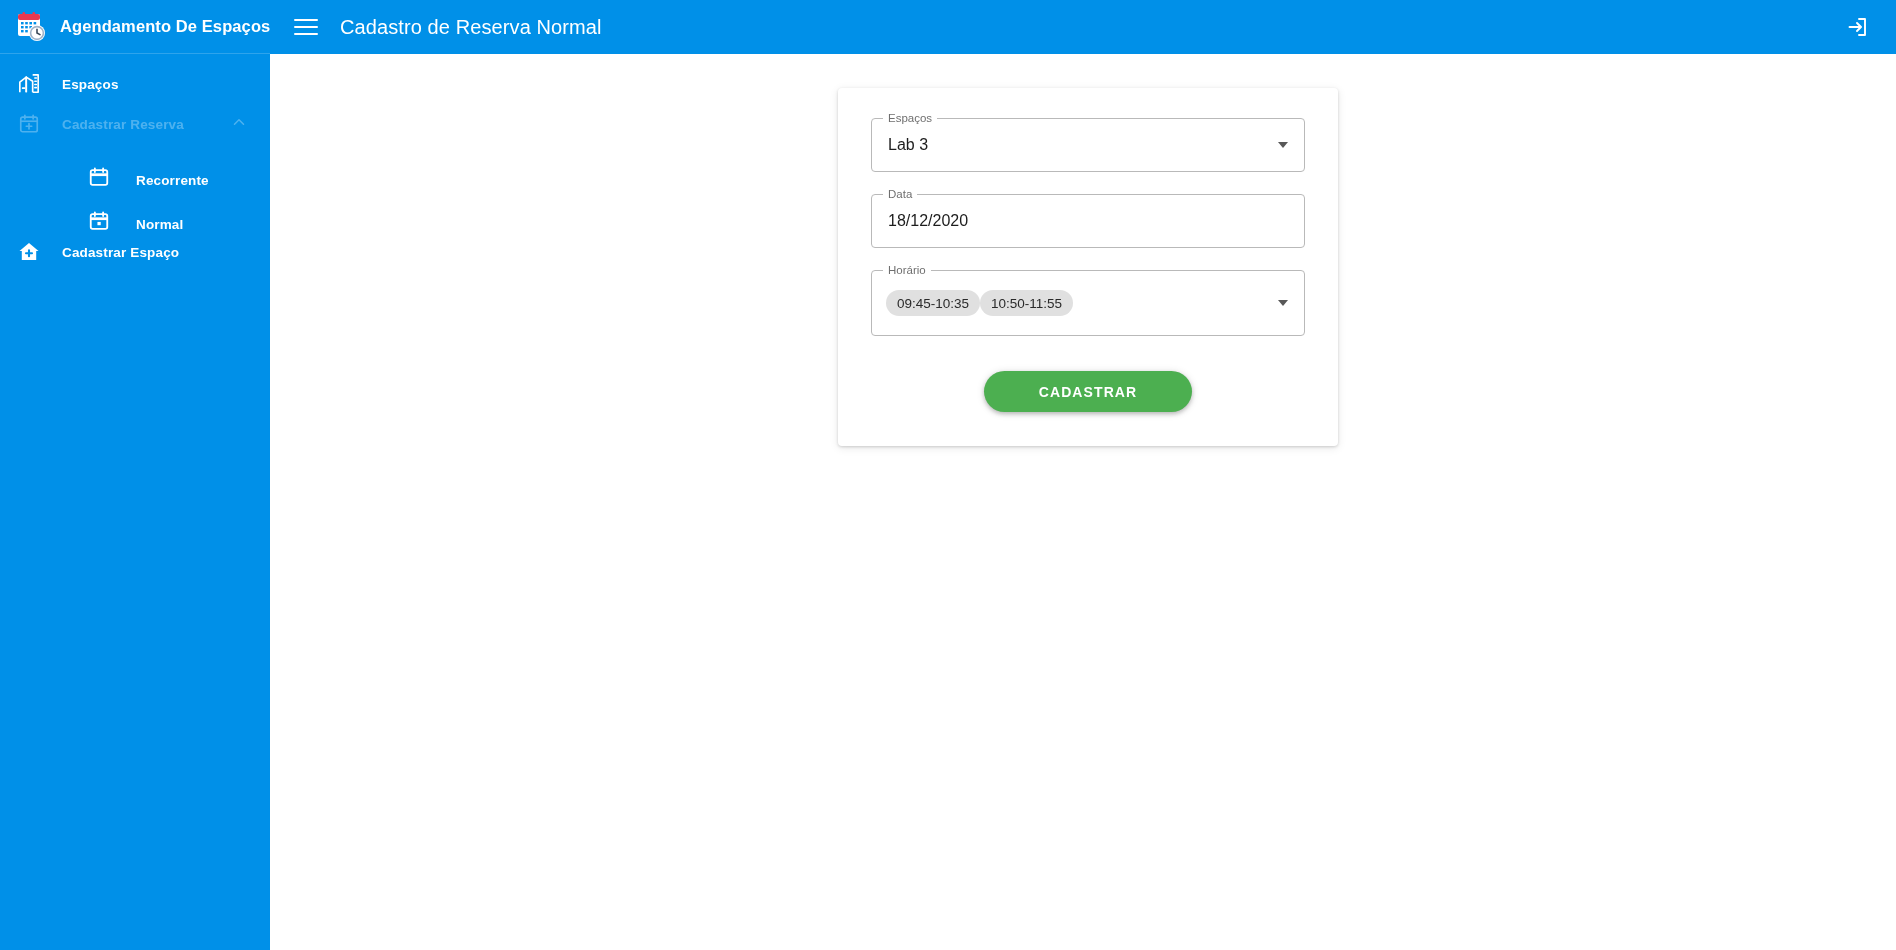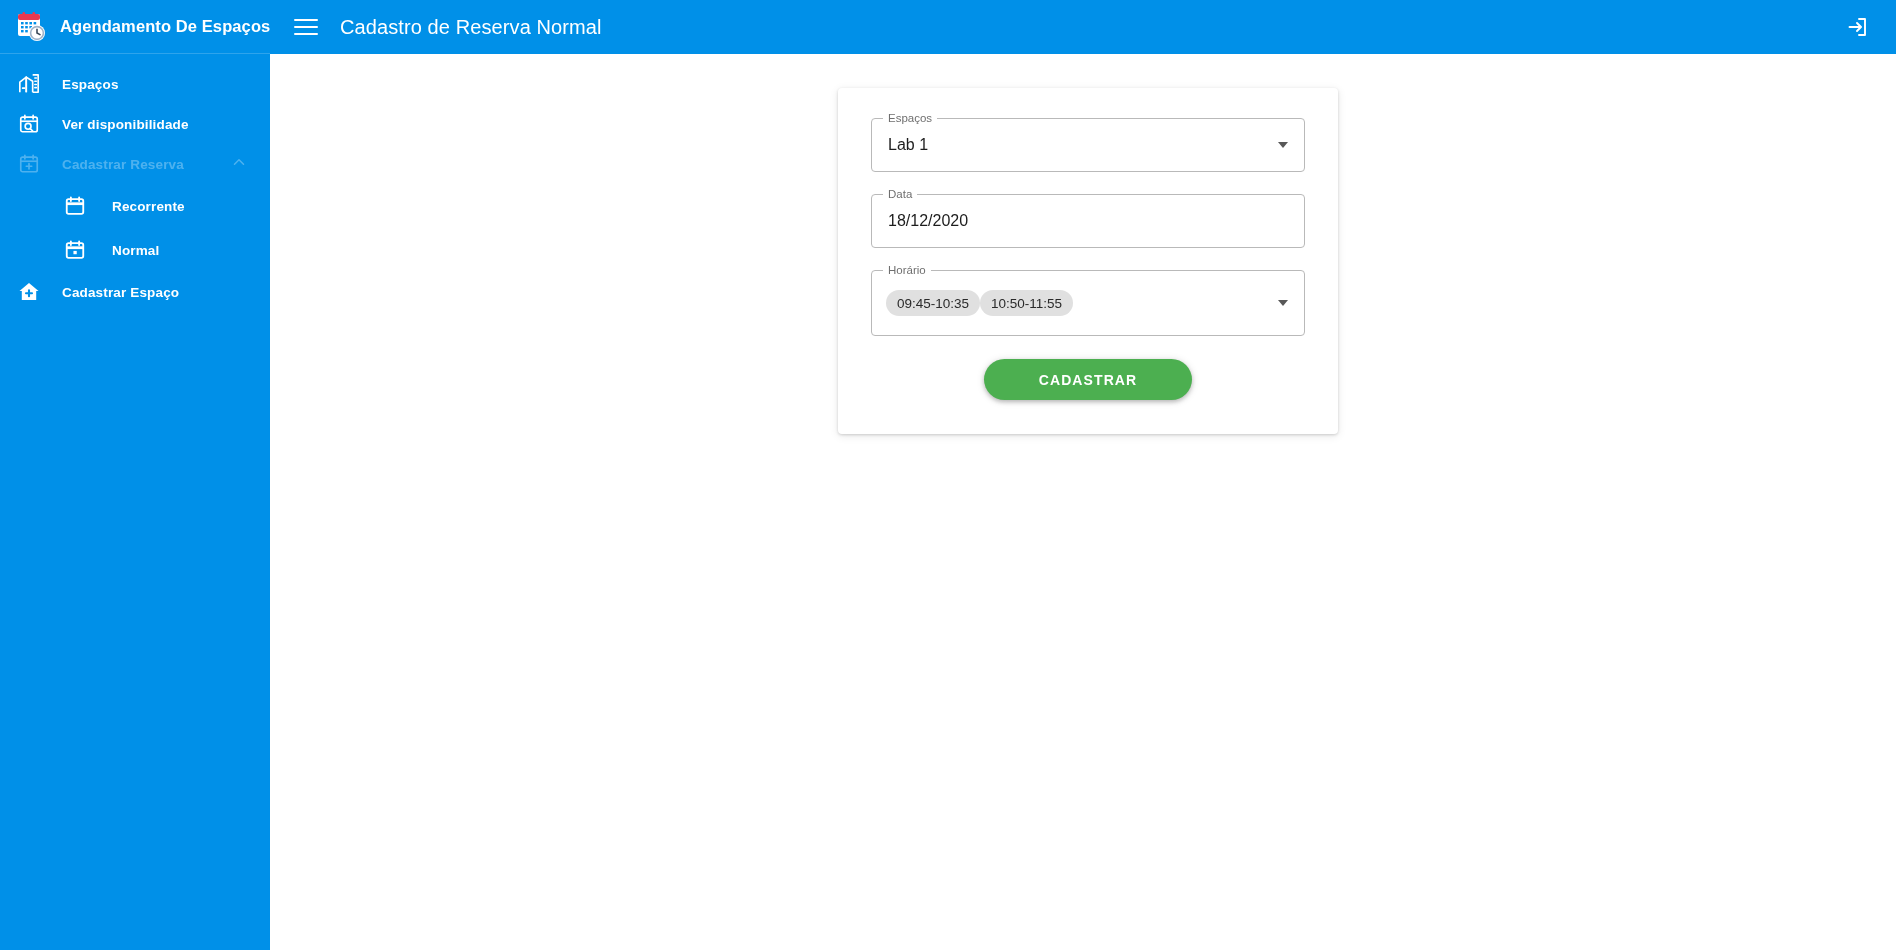--- a/index.html
+++ b/index.html
@@ -52,21 +52,21 @@
   }
   .nav-icon svg { display:block; }
   .nav-label {
     font-size: 13.5px;
     font-weight: 700;
     letter-spacing: .15px;
     white-space: nowrap;
   }
   .nav-item.group { opacity: .30; justify-content: flex-start; position: relative; padding-right: 14px; }
   .nav-item.group .chev { position: absolute; right: 22px; top: 50%; transform: translateY(-50%); }
-  .nav-item.sub { padding-left: 60px; height: 44px; }
+  .nav-item.sub { padding-left: 84px; height: 44px; align-items: flex-end; }
   .nav-item.sub .nav-icon { margin-right: 22px; }
   .nav-item.sub .nav-label { font-weight: 700; font-size: 13.5px; }
 
   
   .topbar {
     position: absolute; left: 270px; top: 0;
     width: 1626px; height: 54px;
     background: #0090e8;
     display: flex; align-items: center;
     z-index: 2;
@@ -159,21 +159,21 @@
     background: #e0e0e0;
     color: #2a2a2a;
     border-radius: 16px;
     height: 26px;
     display:flex; align-items:center;
     padding: 0 11px;
     font-size: 13.5px;
     white-space: nowrap;
   }
 
-  .submit-row { display: flex; justify-content: center; margin-top: 23px; }
+  .submit-row { display: flex; justify-content: center; margin-top: 35px; }
   .submit-btn {
     background: #4caf50;
     color: #ffffff;
     border: none;
     border-radius: 22px;
     height: 41px;
     width: 208px;
     font-size: 14px;
     font-weight: 600;
     letter-spacing: 1.1px;
@@ -224,32 +224,20 @@
             <path d="M2 21V10l7-5.5V21" stroke-linejoin="round"></path>
             <path d="M9 21V4.5L16 9v12" stroke-linejoin="round"></path>
             <path d="M16 21h6V2h-6" stroke-linejoin="round"></path>
             <path d="M18.4 5.5h1.6M18.4 9h1.6M18.4 12.5h1.6M18.4 16h1.6" stroke-linecap="round"></path>
             <path d="M5 16.5h2.2" stroke-linecap="round"></path>
           </svg>
         </span>
         <span class="nav-label">Espaços</span>
       </div>
 
-      <div class="nav-item">
-        <span class="nav-icon">
-          <svg width="22" height="22" viewBox="0 0 24 24" fill="none" stroke="#ffffff" stroke-width="1.8">
-            <rect x="3" y="4.5" width="18" height="16" rx="2"></rect>
-            <path d="M3 9h18"></path>
-            <path d="M7.5 2.5v4M16.5 2.5v4" stroke-linecap="round"></path>
-            <circle cx="11" cy="14.5" r="3.2"></circle>
-            <path d="M13.4 17l2.6 2.6" stroke-linecap="round"></path>
-          </svg>
-        </span>
-        <span class="nav-label">Ver disponibilidade</span>
-      </div>
 
       <div class="nav-item group">
         <span class="nav-icon">
           <svg width="22" height="22" viewBox="0 0 24 24" fill="none" stroke="#ffffff" stroke-width="1.8">
             <rect x="3" y="4.5" width="18" height="16" rx="2"></rect>
             <path d="M3 9h18"></path>
             <path d="M7.5 2.5v4M16.5 2.5v4" stroke-linecap="round"></path>
             <path d="M12 11.5v6M9 14.5h6" stroke-linecap="round"></path>
           </svg>
         </span>
@@ -314,21 +302,21 @@
   </header>
 
   <main class="main">
 
     <section class="card">
 
       <div class="field">
         <div class="outline">
           <span class="legend">Espaços</span>
           <div class="ctrl select-ctrl">
-            <span>Lab 1</span>
+            <span>Lab 3</span>
             <span class="arrow"></span>
           </div>
         </div>
       </div>
 
 
       <div class="field">
         <div class="outline">
           <span class="legend">Data</span>
           <div class="ctrl date-ctrl">

